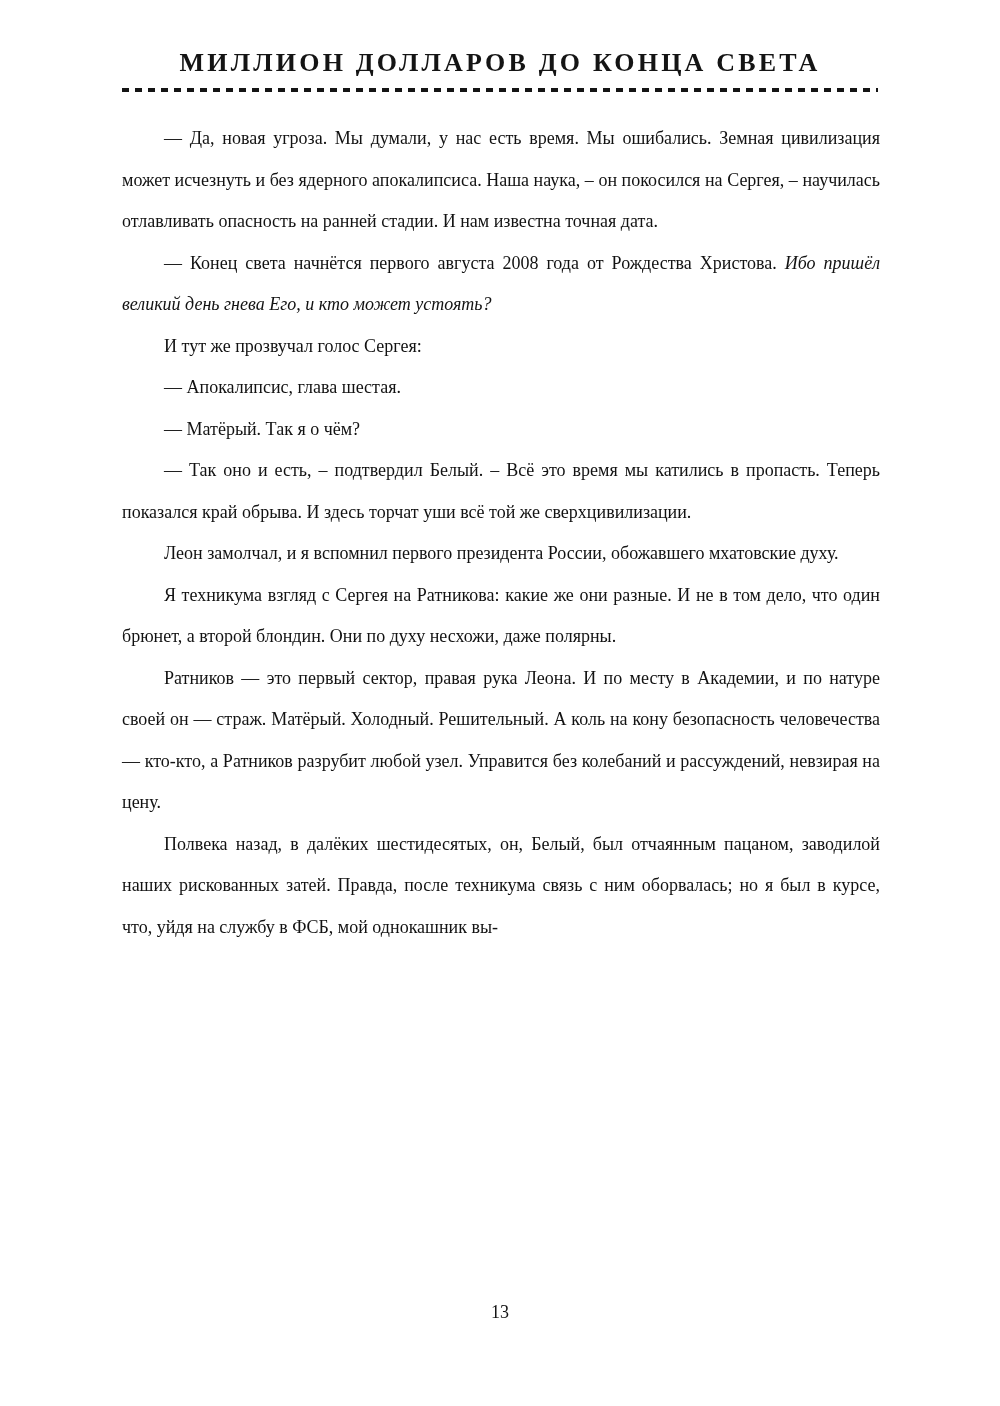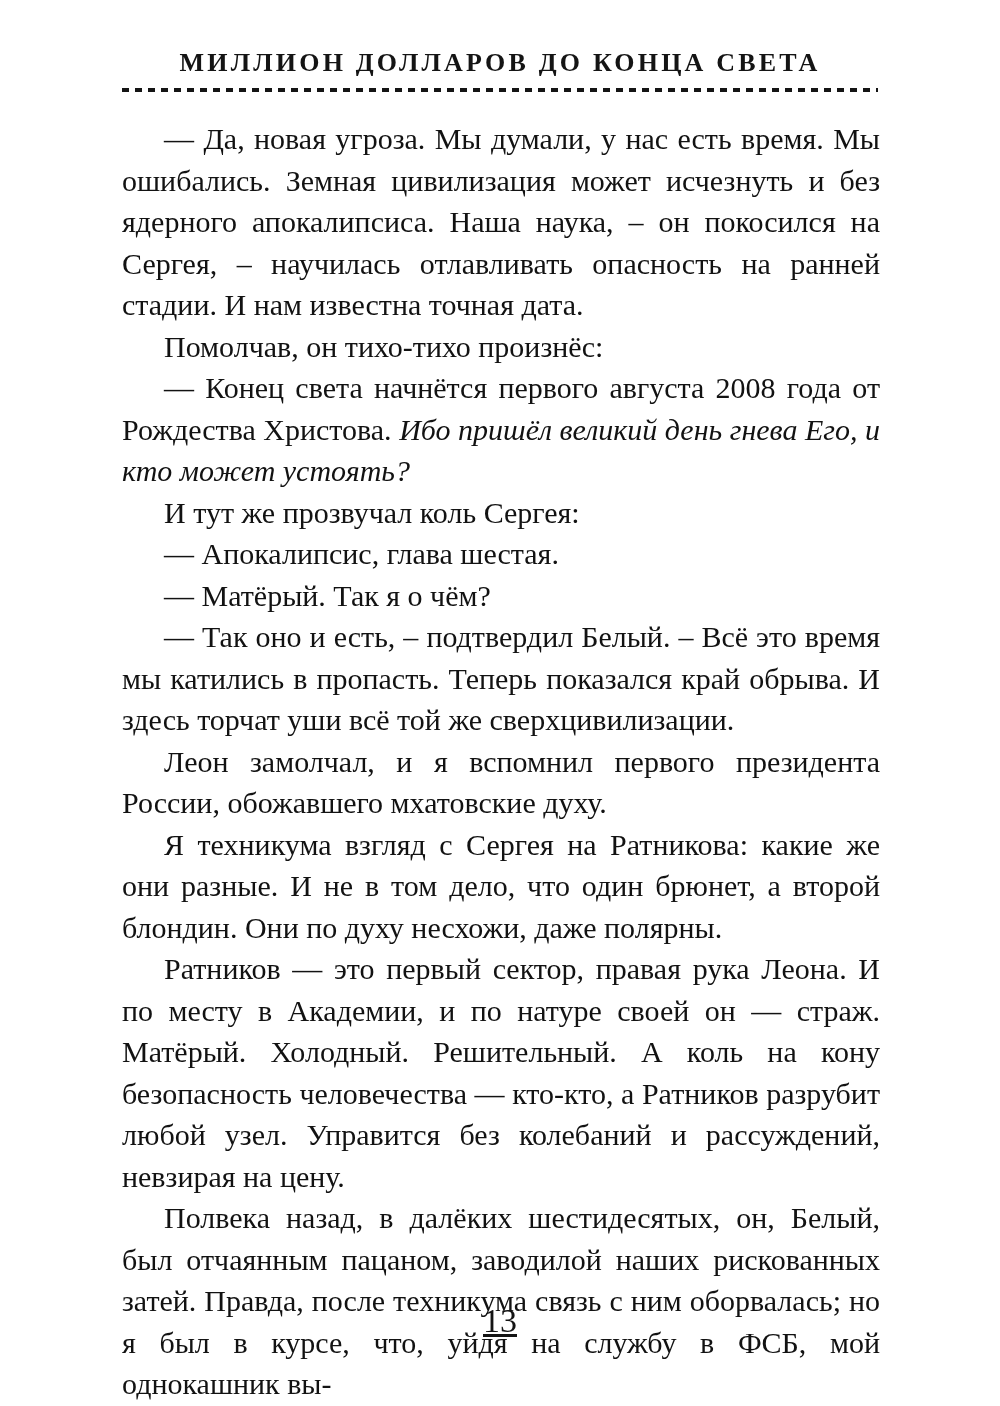--- a/index.html
+++ b/index.html
@@ -50,60 +50,58 @@
       #141414 7px,
       rgba(255,255,255,0) 7px,
       rgba(255,255,255,0) 13px
     );
   }
   .body-text {
     position: absolute;
     left: 122px;
     top: 118px;
     width: 758px;
-    font-size: 30px;
+    font-size: 18px;
     line-height: 41.5px;
     text-align: justify;
     text-justify: inter-word;
     color: #121212;
     hyphens: manual;
   }
   .body-text p {
     margin: 0;
     text-indent: 42px;
   }
   .body-text i {
     font-style: italic;
   }
   .folio {
     position: absolute;
     left: 0;
     top: 1302px;
     width: 1000px;
     text-align: center;
-    font-size: 34px;
+    font-size: 18px;
     font-family: "Liberation Serif", serif;
     color: #141414;
-    text-decoration: underline;
   }
 </style>
 </head>
 <body>
 
 <div class="page">
 
   <div class="running-head">МИЛЛИОН ДОЛЛАРОВ ДО КОНЦА СВЕТА</div>
 
   <div class="head-rule"></div>
 
   <div class="body-text">
     <p>— Да, новая угроза. Мы думали, у нас есть время. Мы ошибались. Земная цивилизация может исчезнуть и без ядерного апокалипсиса. Наша наука, – он покосился на Сергея, – научилась отлавливать опасность на ранней стадии. И нам известна точная дата.</p>
-    <p>Помолчав, он тихо-тихо произнёс:</p>
     <p><span>— Конец света начнётся первого августа 2008 года от Рождества Христова. </span><i>Ибо пришёл великий день гнева Его, и кто может устоять?</i></p>
-    <p>И тут же прозвучал коль Сергея:</p>
+    <p>И тут же прозвучал голос Сергея:</p>
     <p>— Апокалипсис, глава шестая.</p>
     <p>— Матёрый. Так я о чём?</p>
     <p>— Так оно и есть, – подтвердил Белый. – Всё это время мы катились в пропасть. Теперь показался край обрыва. И здесь торчат уши всё той же сверхцивилизации.</p>
     <p>Леон замолчал, и я вспомнил первого президента России, обожавшего мхатовские духу.</p>
     <p>Я техникума взгляд с Сергея на Ратникова: какие же они разные. И не в том дело, что один брюнет, а второй блондин. Они по духу несхожи, даже полярны.</p>
     <p>Ратников — это первый сектор, правая рука Леона. И по месту в Академии, и по натуре своей он — страж. Матёрый. Холодный. Решительный. А коль на кону безопасность человечества — кто-кто, а Ратников разрубит любой узел. Управится без колебаний и рассуждений, невзирая на цену.</p>
     <p>Полвека назад, в далёких шестидесятых, он, Белый, был отчаянным пацаном, заводилой наших рискованных затей. Правда, после техникума связь с ним оборвалась; но я был в курсе, что, уйдя на службу в ФСБ, мой однокашник вы-</p>
   </div>
 
   <div class="folio">13</div>

